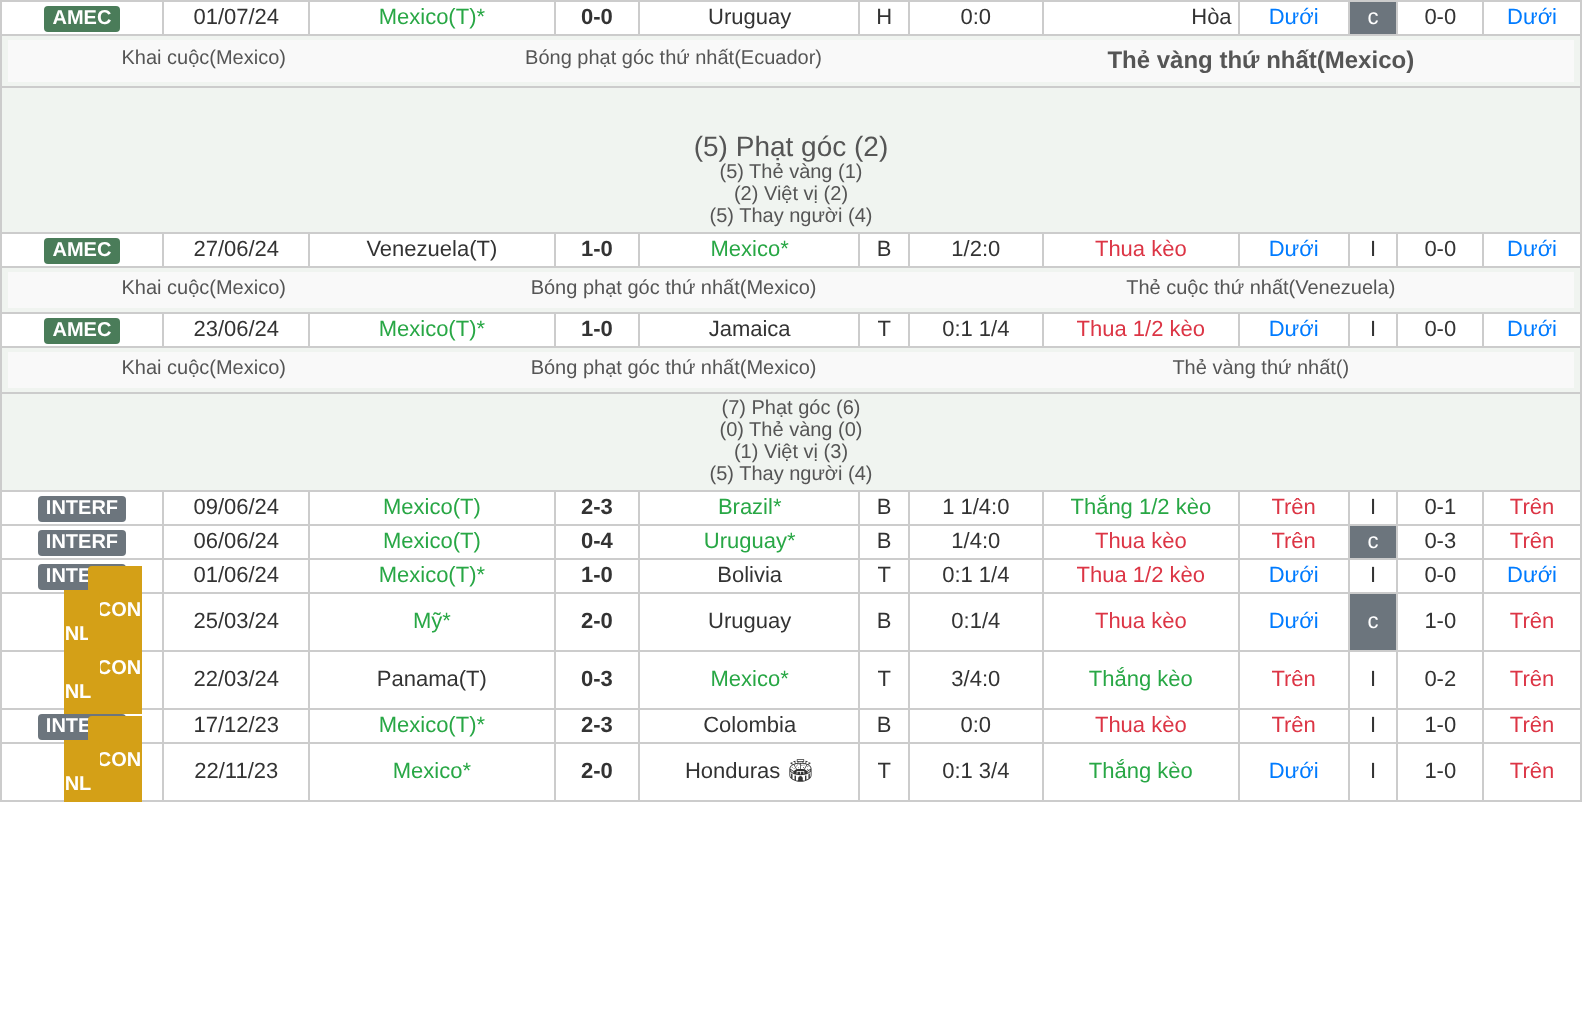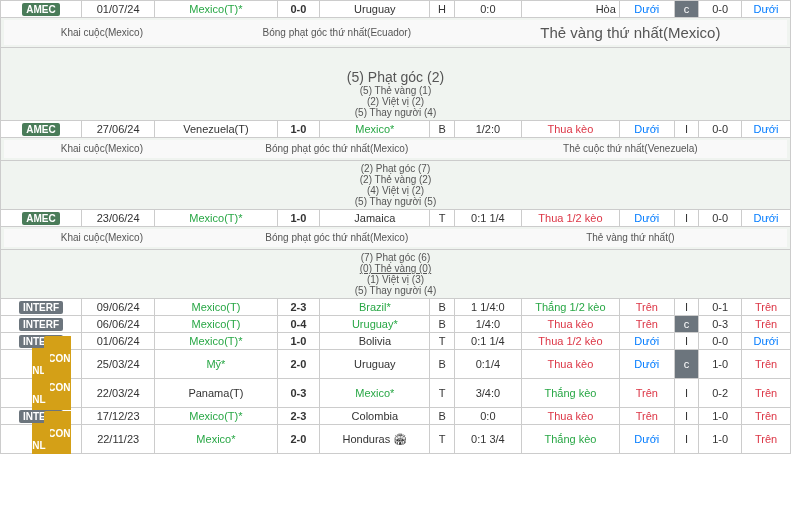--- a/index.html
+++ b/index.html
@@ -78,21 +78,21 @@
       <td style="width:35px; color:#333;">0-0</td>
       <td style="width:40px; color:#007bff;">Dưới</td>
     </tr>
       <tr class="row-detail">
           <td colspan="12" class="detail-cell" style="background:#f0f4f0;">
             <table style="width:100%; border:none; border-collapse:collapse;">
               <tbody>
               <tr>
                 <td style="width:25%; border:none; color:#555; font-size:10px;">Khai cuộc(Mexico)</td>
                 <td style="width:35%; border:none; color:#555; font-size:10px;">Bóng phạt góc thứ nhất(Ecuador)</td>
-                <td style="width:40%; border:none; color:#555; font-size:15px;">Thẻ vàng thứ nhất(Mexico)</td>
+                <td style="width:40%; border:none; color:#555; font-size:12px;font-weight:bold;">Thẻ vàng thứ nhất(Mexico)</td>
               </tr>
             </tbody>
           </table>
           </td>
         </tr>
       <tr class="row-detail">
           <td colspan="12" style="background:#f0f4f0; text-align:center;">
             <div style="font-size:14px; color:#555;margin-top:19px;">(5) Phạt góc (2)</div>
           <div style="font-size:10px; color:#555;">(5) Thẻ vàng (1)</div>
           <div style="font-size:10px; color:#555;">(2) Việt vị (2)</div>
@@ -121,28 +121,20 @@
               <tbody>
               <tr>
                 <td style="width:25%; border:none; color:#555; font-size:10px;">Khai cuộc(Mexico)</td>
                 <td style="width:35%; border:none; color:#555; font-size:10px;">Bóng phạt góc thứ nhất(Mexico)</td>
                 <td style="width:40%; border:none; color:#555; font-size:10px;">Thẻ cuộc thứ nhất(Venezuela)</td>
               </tr>
             </tbody>
           </table>
           </td>
         </tr>
-      <tr class="row-detail">
-          <td colspan="12" style="background:#f0f4f0; text-align:center;">
-            <div style="font-size:10px; color:#555;">(2) Phạt góc (7)</div>
-          <div style="font-size:10px; color:#555;">(2) Thẻ vàng (2)</div>
-          <div style="font-size:10px; color:#555;">(4) Việt vị (2)</div>
-          <div style="font-size:10px; color:#555;">(5) Thay người (5)</div>
-          </td>
-        </tr>
       <tr class="row-main">
       <td style="width:50px;">
         <span class="badge-amec">AMEC</span>
       </td>
       <td style="width:60px; color:#333;">23/06/24</td>
       <td style="width:100px; color:#28a745;">Mexico(T)*</td>
       <td class="score-cell" style="width:35px; color:#333; font-weight:bold;">1-0</td>
       <td style="width:90px; color:#333;">Jamaica</td>
       <td style="width:20px; color:#333;">T</td>
       <td style="width:55px; color:#333;">0:1 1/4</td>
@@ -161,21 +153,21 @@
                 <td style="width:35%; border:none; color:#555; font-size:10px;">Bóng phạt góc thứ nhất(Mexico)</td>
                 <td style="width:40%; border:none; color:#555; font-size:10px;">Thẻ vàng thứ nhất()</td>
               </tr>
             </tbody>
           </table>
           </td>
         </tr>
       <tr class="row-detail">
           <td colspan="12" style="background:#f0f4f0; text-align:center;">
             <div style="font-size:10px; color:#555;">(7) Phạt góc (6)</div>
-          <div style="font-size:10px; color:#555;text-decoration:underline;">(0) Thẻ vàng (0)</div>
+          <div style="font-size:10px; color:#555;">(0) Thẻ vàng (0)</div>
           <div style="font-size:10px; color:#555;">(1) Việt vị (3)</div>
           <div style="font-size:10px; color:#555;">(5) Thay người (4)</div>
           </td>
         </tr>
       <tr class="row-main">
       <td style="width:50px;">
         <span class="badge-interf">INTERF</span>
       </td>
       <td style="width:60px; color:#333;">09/06/24</td>
       <td style="width:100px; color:#28a745;">Mexico(T)</td>

